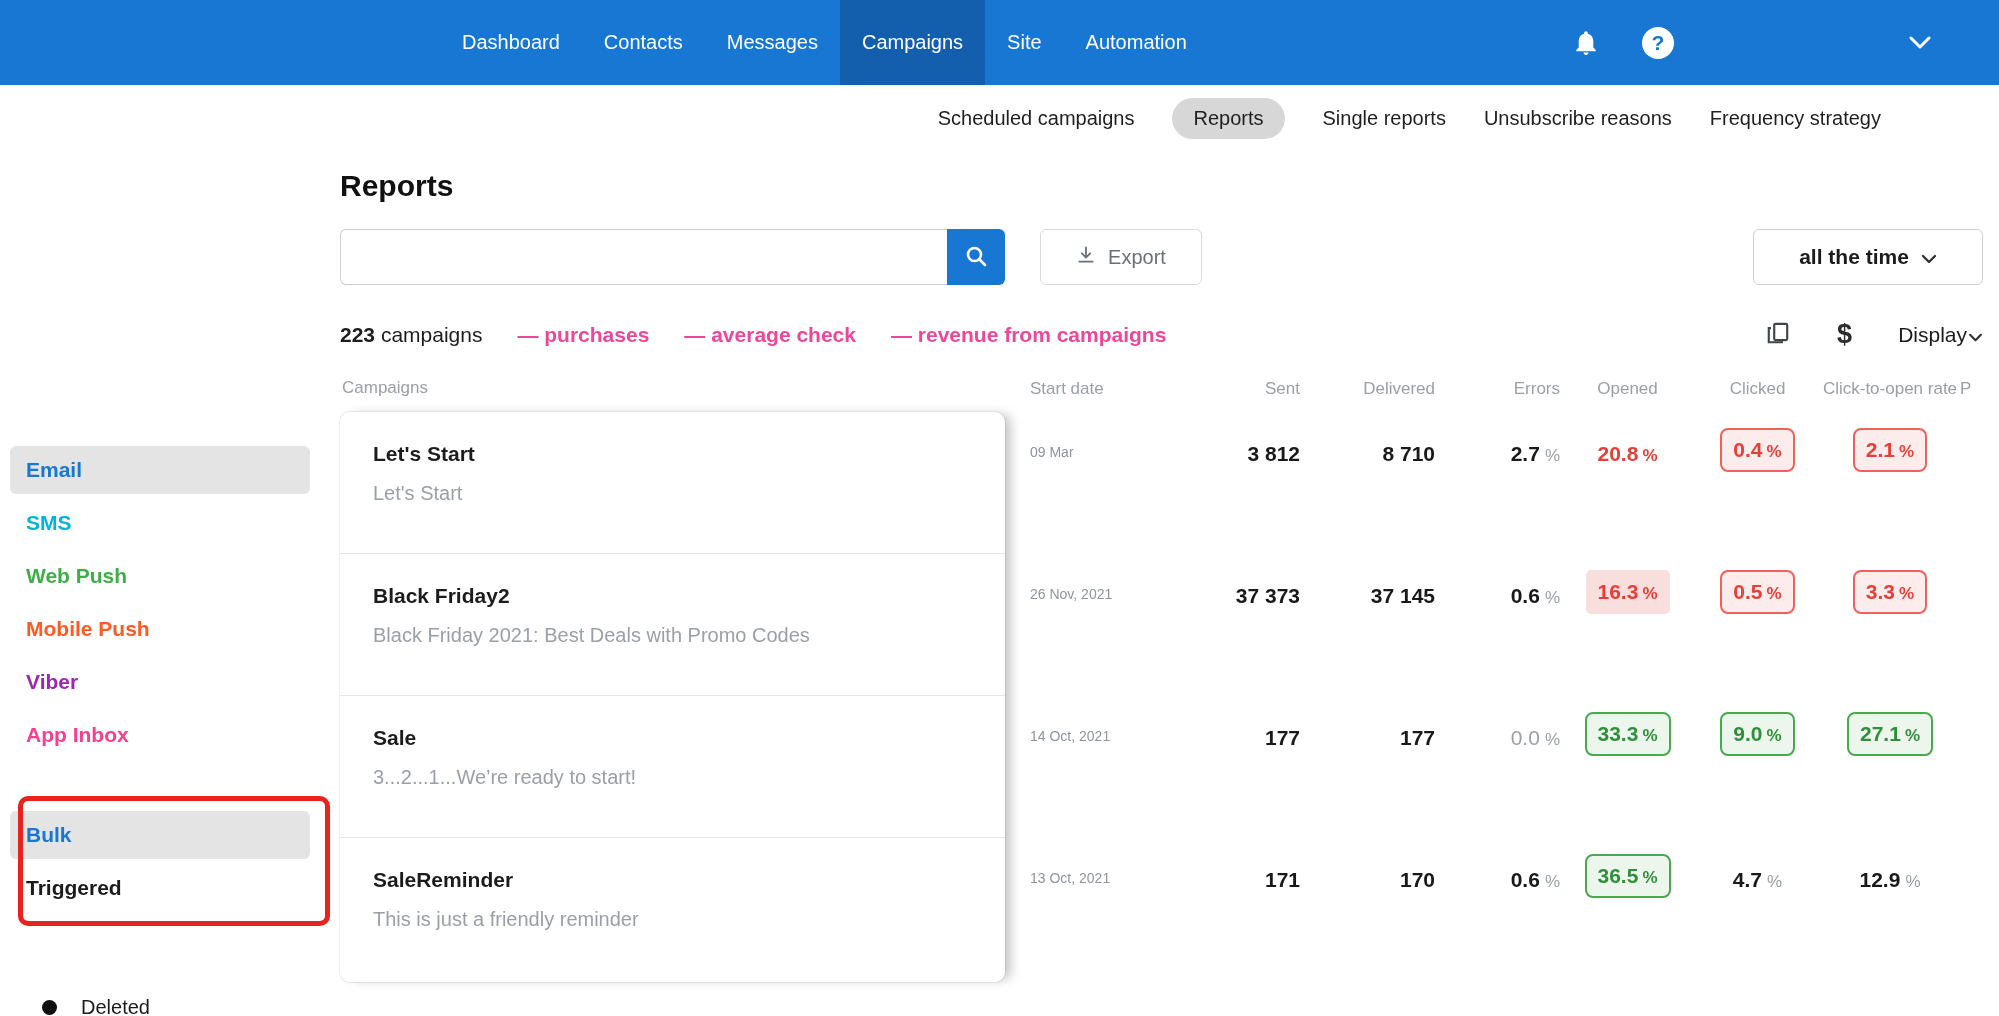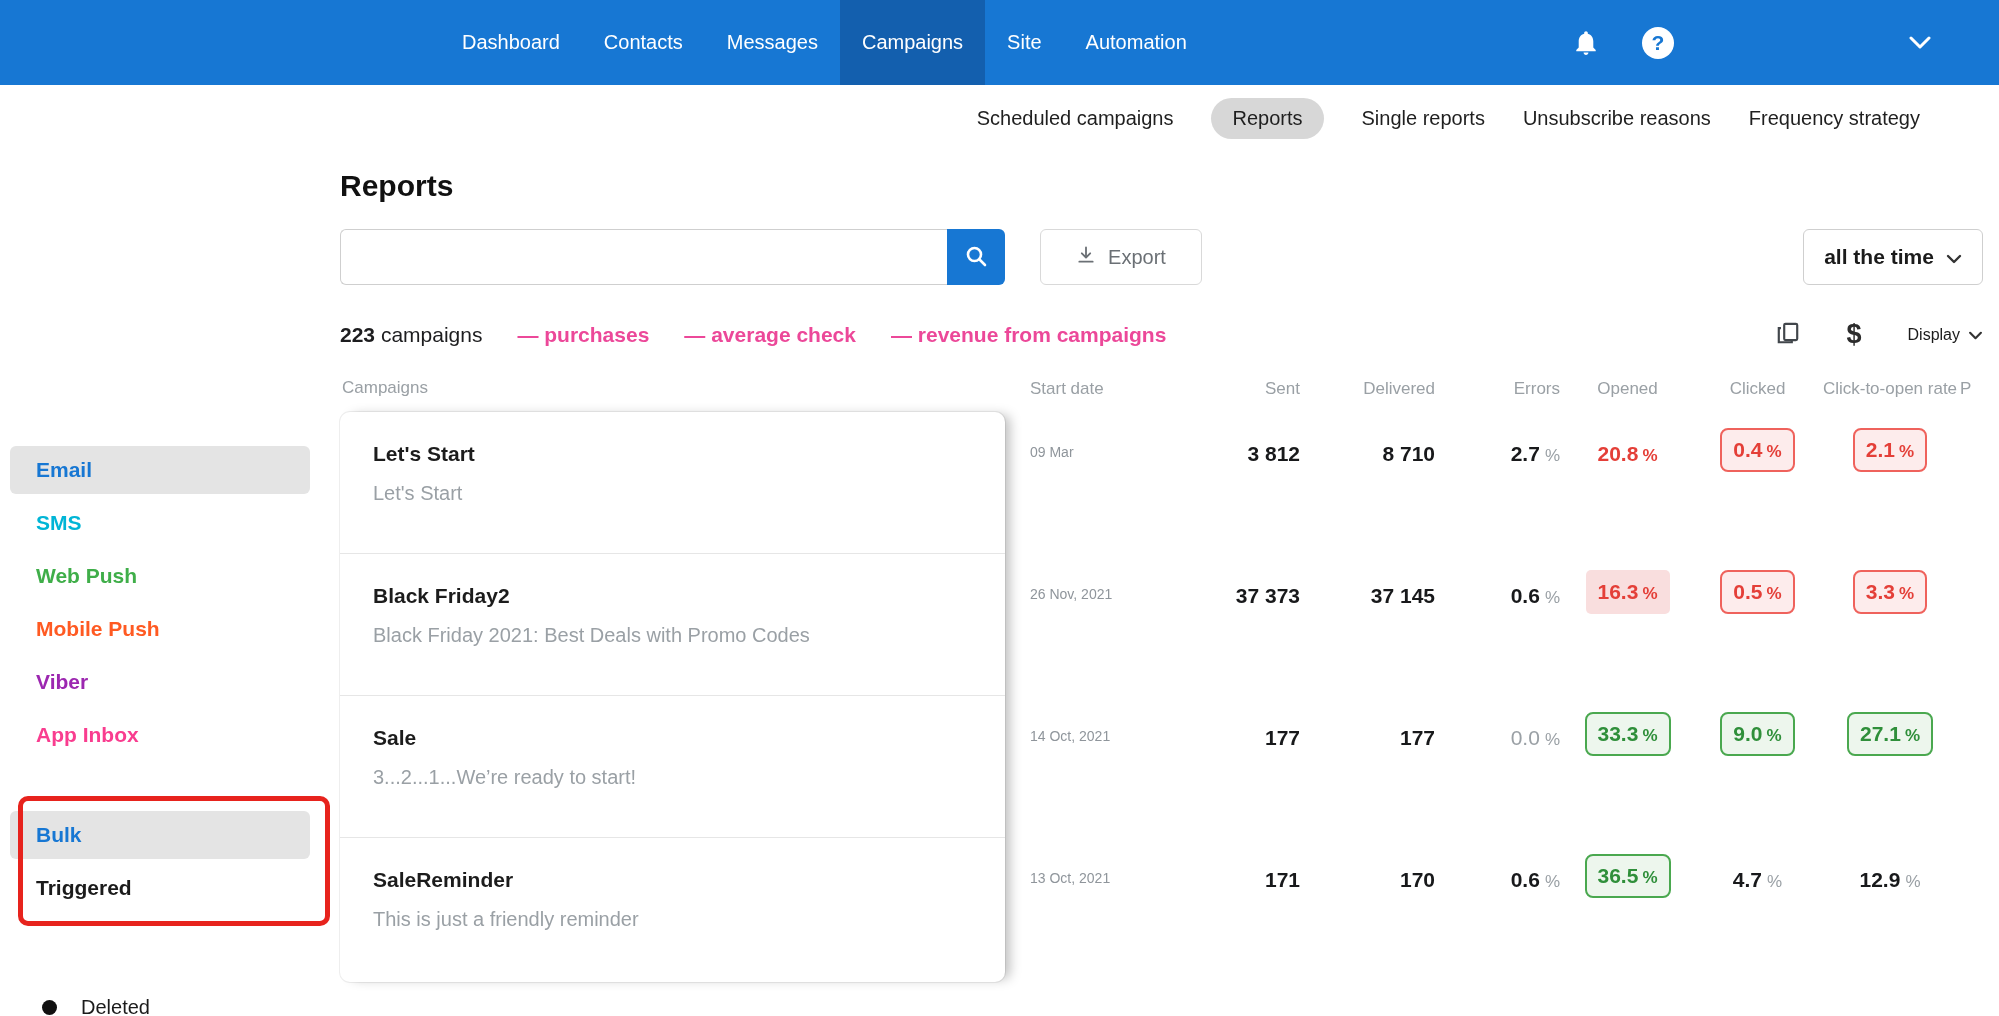--- a/index.html
+++ b/index.html
@@ -12,64 +12,64 @@
   .topnav .nav-item { color:#ffffff; font-size:20px; line-height:85px; padding:0 22px; cursor:pointer; }
   .topnav .nav-item.active { background:#135fae; }
   .hdr-right { margin-left:auto; display:flex; align-items:center; padding-right:68px; }
   .icon-bell { margin-right:42px; display:flex; }
   .icon-help { width:32px; height:32px; border-radius:50%; background:#ffffff; color:#1777d3;
     font-weight:bold; font-size:21px; display:flex; align-items:center; justify-content:center; }
   .icon-chev-hdr { margin-left:235px; display:flex; }
 
   
   .subnav { height:66px; display:flex; align-items:center; justify-content:flex-end;
-    padding-right:79px; gap:38px; background:#fff; }
+    padding-right:118px; gap:38px; background:#fff; }
   .subnav .sub-item { font-size:20px; color:#1f1f1f; cursor:pointer; white-space:nowrap; }
   .subnav .sub-item.pill { background:#d7d7d7; border-radius:22px; padding:9px 21px; }
 
   
   .content { display:flex; height:865px; }
   .sidebar { width:340px; flex:0 0 340px; padding-top:295px; position:relative; }
   .main { flex:1; min-width:0; padding:18px 16px 0 0; }
 
   
   .chan { height:48px; margin:0 30px 5px 10px; display:flex; align-items:center;
-    padding-left:26px; font-size:21px; font-weight:bold; border-radius:6px; cursor:pointer; }
+    padding-left:16px; font-size:21px; font-weight:bold; border-radius:6px; cursor:pointer; }
   .chan.active { background:#e4e4e4; }
   .type-group { position:relative; margin-top:52px; }
   .annotation { position:absolute; left:18px; top:-15px; width:312px; height:130px;
     border:5px solid #e7231d; border-radius:10px; pointer-events:none; z-index:2; }
   .deleted-row { margin-top:84px; display:flex; align-items:center; padding-left:42px; gap:24px; cursor:pointer; }
   .deleted-dot { width:15px; height:15px; border-radius:50%; background:#111; }
   .deleted-label { font-size:20px; color:#1b1b1b; }
 
   
   h1.page-title { font-size:30px; font-weight:bold; color:#111; margin-bottom:26px; }
   .toolbar { display:flex; align-items:flex-start; }
   .searchwrap { display:flex; width:665px; height:56px; }
   .searchwrap input { flex:1; border:1px solid #cfcfcf; border-right:none;
     border-radius:6px 0 0 6px; font-size:20px; padding:0 16px; outline:none; }
   .search-btn { width:58px; height:56px; background:#1777d3; border:none;
     border-radius:0 6px 6px 0; display:flex; align-items:center; justify-content:center; cursor:pointer; }
   .export-btn { margin-left:35px; height:56px; width:162px; background:#fff;
     border:1px solid #d9d9d9; border-radius:6px; display:flex; align-items:center;
     justify-content:center; gap:12px; font-size:20px; color:#6b7075; cursor:pointer; }
   .export-note { margin-left:30px; width:238px; font-size:19px; line-height:1.35; color:#9aa0a5; padding-top:3px; }
-  .period-btn { margin-left:auto; height:56px; width:180px; background:#fff;
+  .period-btn { margin-left:auto; height:56px; width:230px; background:#fff;
     border:1px solid #cfcfcf; border-radius:6px; display:flex; align-items:center;
     justify-content:center; gap:12px; font-size:21px; font-weight:bold; color:#1b1b1b; cursor:pointer; }
 
   
   .statsrow { margin-top:34px; display:flex; align-items:center; }
   .stats-left { display:flex; align-items:baseline; gap:35px; font-size:21px; }
   .count-label b { font-weight:bold; }
   .legend-item { font-weight:600; color:#ec4899; }
   .stats-icons { margin-left:auto; display:flex; align-items:center; gap:46px; }
   .dollar { font-size:27px; font-weight:bold; color:#2c2c2c; }
-  .display-ctl { display:flex; align-items:flex-start; gap:8px; font-size:16px; color:#1b1b1b; cursor:pointer; }
+  .display-ctl { display:flex; align-items:flex-start; gap:1px; font-size:21px; color:#1b1b1b; cursor:pointer; }
 
   
   .thead { margin-top:28px; display:flex; }
   .thead .th-campaigns { width:665px; flex:0 0 665px; font-size:17px; color:#9aa0a5; padding-left:2px; }
   .rgrid { flex:1; min-width:0; overflow:hidden; display:grid;
     grid-template-columns:160px 110px 135px 125px 135px 125px 140px 64px; padding-left:25px; }
   .thead .rgrid > div { font-size:17px; color:#9aa0a5; line-height:1.25; }
   .h-left { text-align:left; } .h-right { text-align:right; } .h-center { text-align:center; }
 
   .tbody { margin-top:13px; display:flex; height:570px; }

